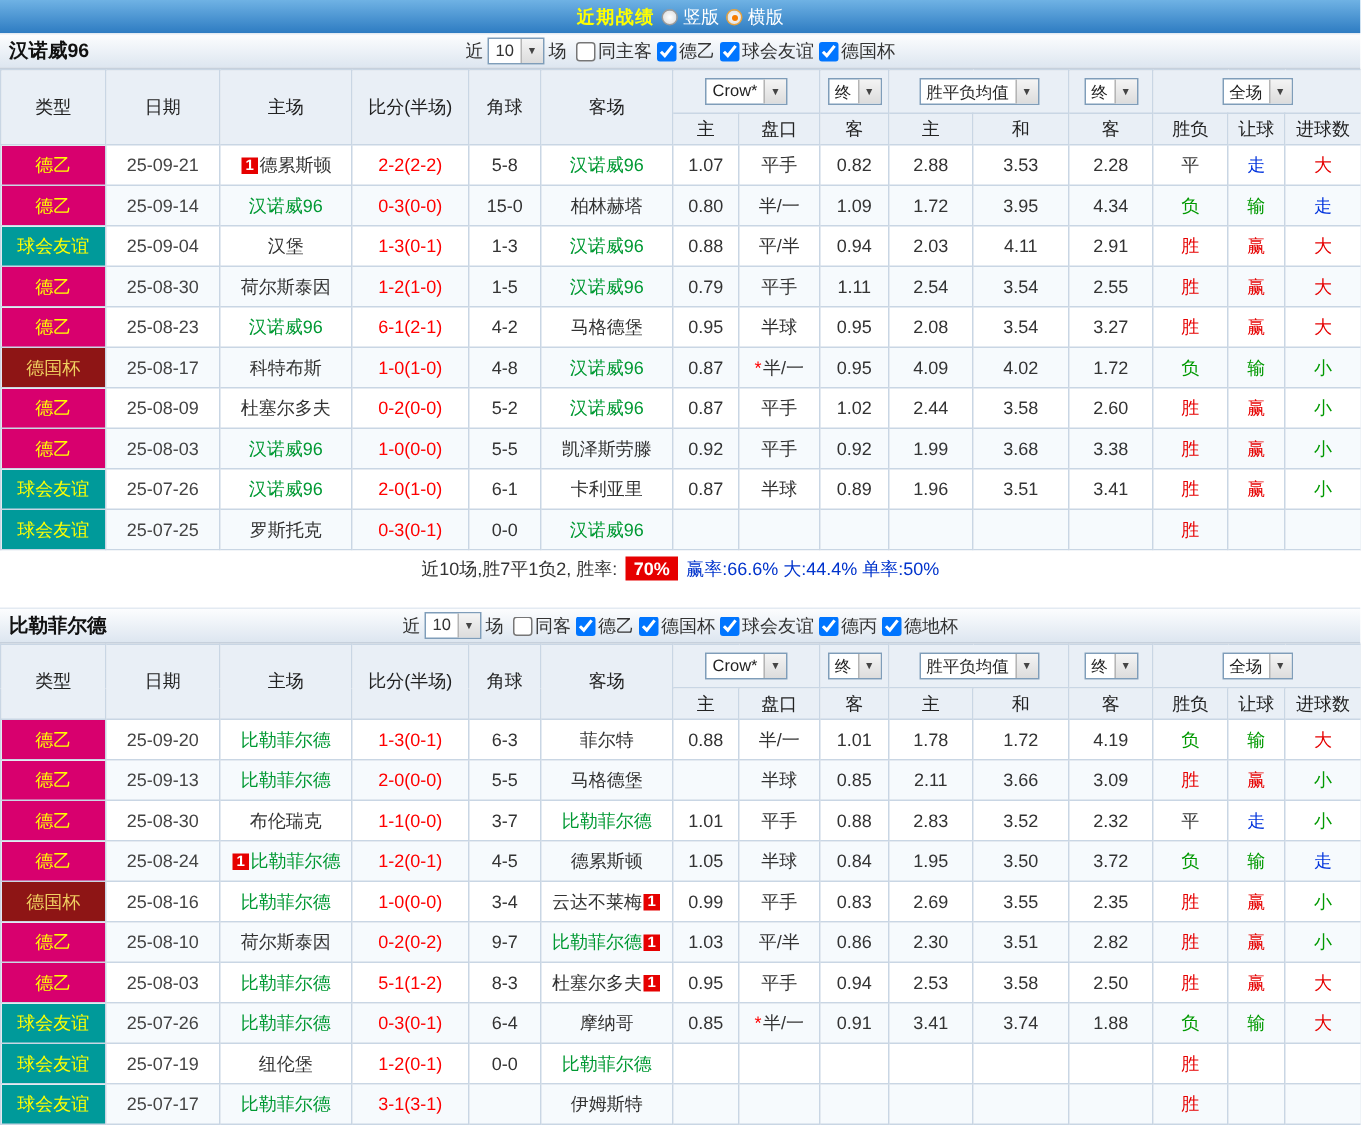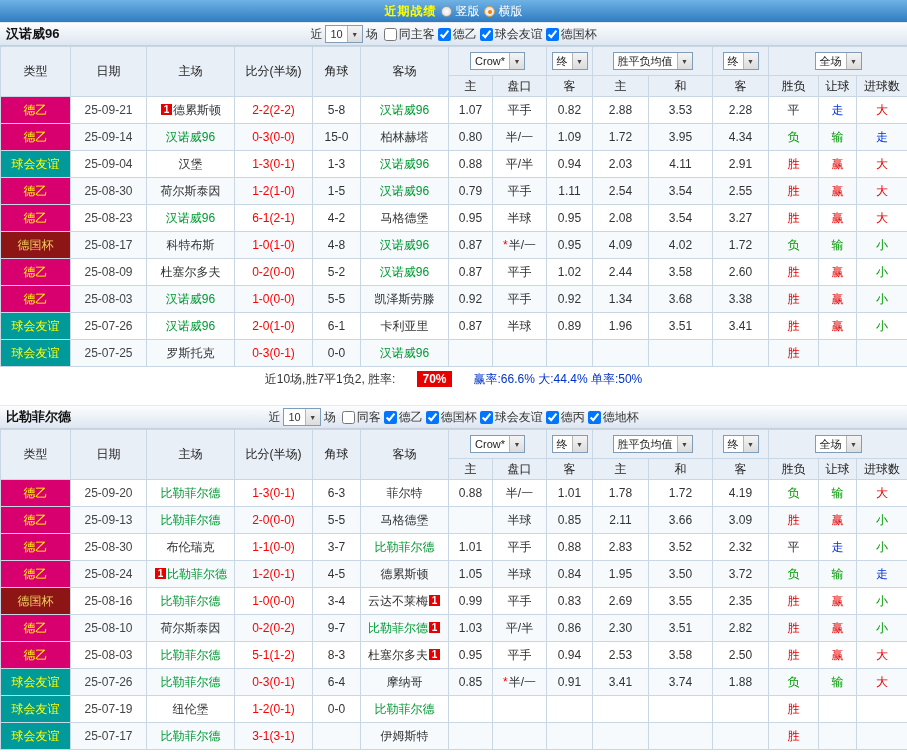--- a/index.html
+++ b/index.html
@@ -51,21 +51,21 @@
   td.team span.focus{color:var(--focus-green,#009933)}
   .badge{display:inline-block;background:var(--badge-red,#e60000);color:#fff;font-size:10px;
     line-height:11px;width:11px;height:11px;font-weight:bold;margin:0 1px;vertical-align:1px}
   .star{color:var(--score-red,#ff0000);margin-right:1px}
   td.res.c-red{color:var(--win-red,#e60000)}
   td.res.c-green{color:var(--lose-green,#009900)}
   td.res.c-blue{color:var(--push-blue,#0033dd)}
   td.res.c-plain{color:#333}
 
   
-  .summary{height:24px;display:flex;align-items:center;justify-content:center;gap:22px;background:#fff}
+  .summary{height:24px;display:flex;align-items:center;justify-content:center;gap:6px;background:#fff}
   .rate-badge{background:var(--rate-badge-bg,#e60000);color:#fff;font-weight:bold;padding:1px 5px}
   .blue-stats{color:var(--stats-blue,#0033cc)}
 
   .gap{height:14px;background:#fff}
 </style>
 </head>
 <body>
 
 <div class="topbar">
   <span class="title">近期战绩</span>
@@ -298,21 +298,21 @@
         <tr class="alt">
           <td class="type t-league2">德乙</td>
           <td class="date">25-08-03</td>
           <td class="team"><span class="focus">汉诺威96</span></td>
           <td class="score">1-0(0-0)</td>
           <td class="corner">5-5</td>
           <td class="team"><span>凯泽斯劳滕</span></td>
           <td class="odds">0.92</td>
           <td class="odds">平手</td>
           <td class="odds">0.92</td>
-          <td class="odds">1.34</td>
+          <td class="odds">1.99</td>
           <td class="odds">3.68</td>
           <td class="odds">3.38</td>
           <td class="res c-red">胜</td>
           <td class="res c-red">赢</td>
           <td class="res c-green">小</td>
         </tr>
         <tr>
           <td class="type t-friendly">球会友谊</td>
           <td class="date">25-07-26</td>
           <td class="team"><span class="focus">汉诺威96</span></td>

